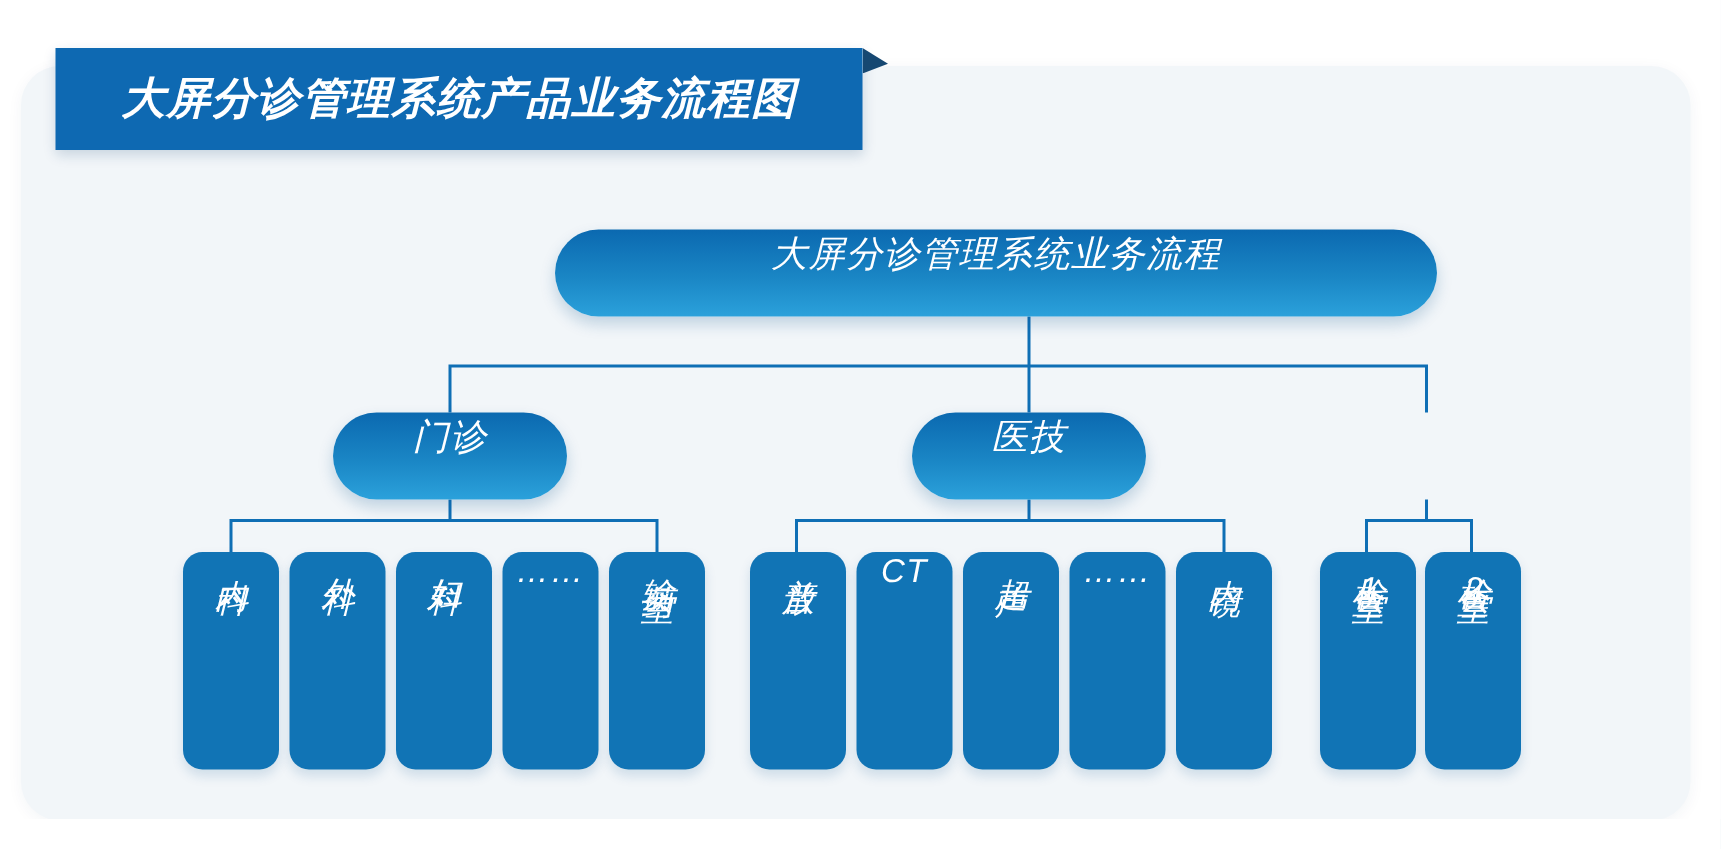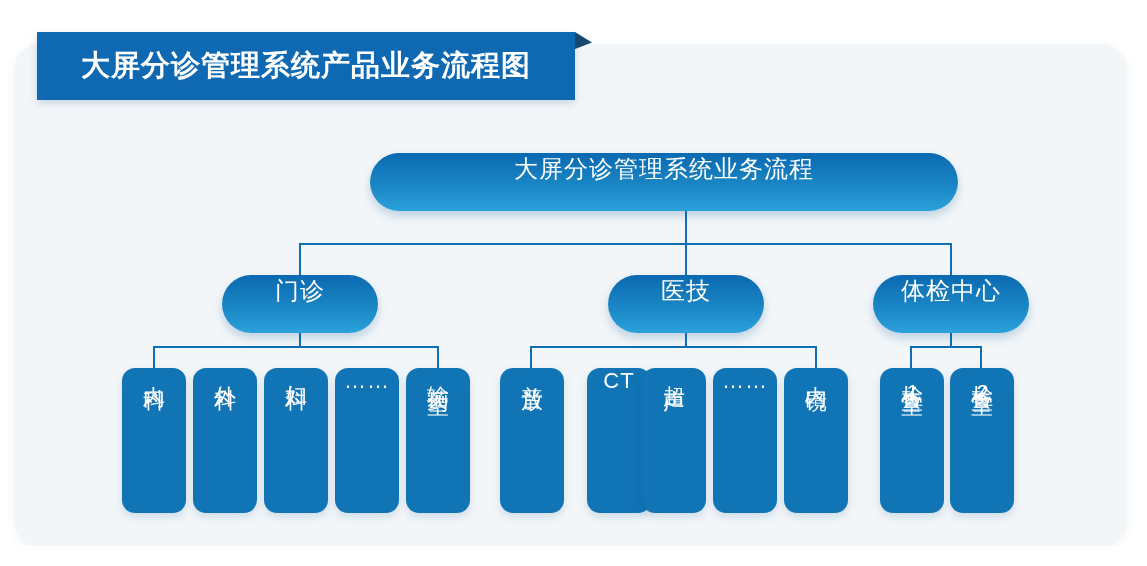--- a/index.html
+++ b/index.html
@@ -4,20 +4,21 @@
 <style>
   * { margin:0; padding:0; box-sizing:border-box; }
   html,body { background:#ffffff; }
   body { font-family:"Liberation Sans", sans-serif; }
 
   .page {
     position:relative;
     width:1147px; height:546px;
     background:#ffffff;
     overflow:hidden;
+    font-style:italic;
   }
 
   .panel {
     position:absolute;
     left:14px; top:44px;
     width:1113px; height:503px;
     background:#f2f6f9;
     border-radius:26px;
     box-shadow:0 2px 10px rgba(20,60,100,0.05);
   }
@@ -120,44 +121,41 @@
   <div class="node root">
     <span>大屏分诊管理系统业务流程</span>
   </div>
 
   <div class="node pill" style="left:608px;">
     <span>医技</span>
   </div>
   <div class="node pill" style="left:222px;">
     <span>门诊</span>
   </div>
-  <div class="node pill" style="left:873px;">
-    <span>体检中心</span>
-  </div>
 
   <div class="node leaf" style="left:122px;">
     <span class="v">内科</span>
   </div>
   <div class="node leaf" style="left:193px;">
     <span class="v">外科</span>
   </div>
   <div class="node leaf" style="left:264px;">
     <span class="v">妇科</span>
   </div>
   <div class="node leaf" style="left:335px;">
     <span class="h">……</span>
   </div>
   <div class="node leaf" style="left:406px;">
     <span class="v">输药室</span>
   </div>
 
   <div class="node leaf" style="left:500px;">
     <span class="v">普放</span>
   </div>
-  <div class="node leaf" style="left:587px;">
+  <div class="node leaf" style="left:571px;">
     <span class="h">CT</span>
   </div>
   <div class="node leaf" style="left:642px;">
     <span class="v">超声</span>
   </div>
   <div class="node leaf" style="left:713px;">
     <span class="h">……</span>
   </div>
   <div class="node leaf" style="left:784px;">
     <span class="v">内镜</span>

